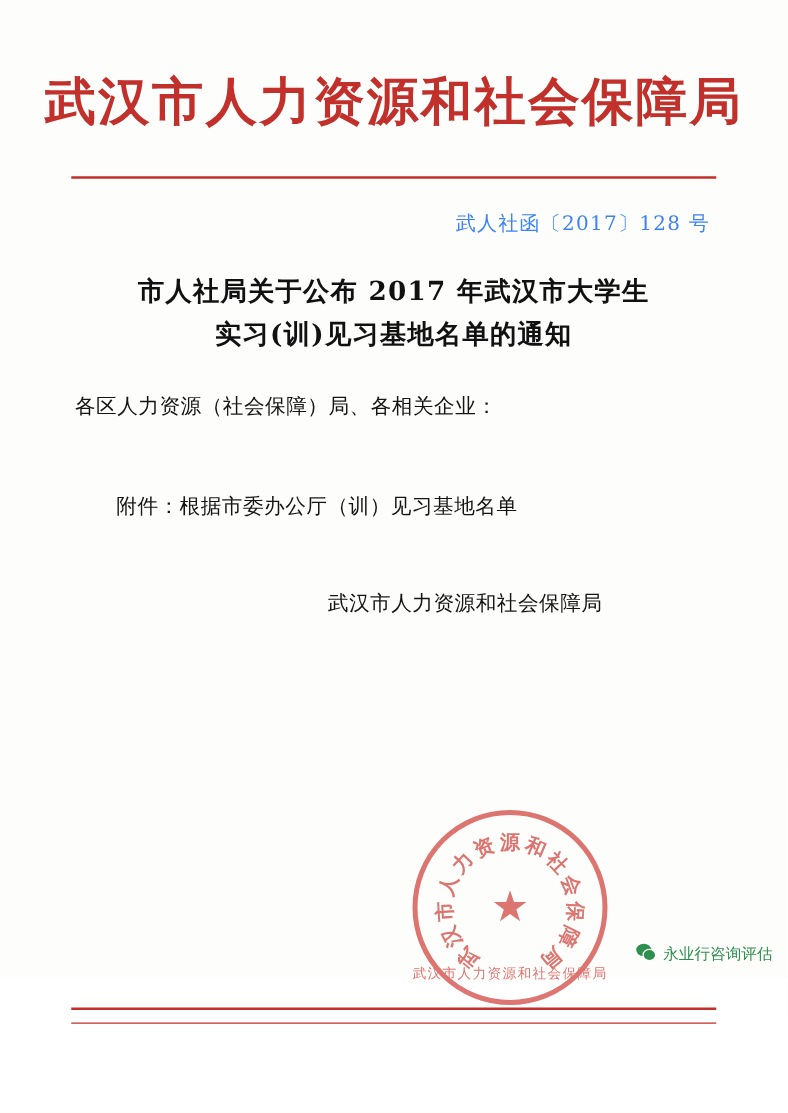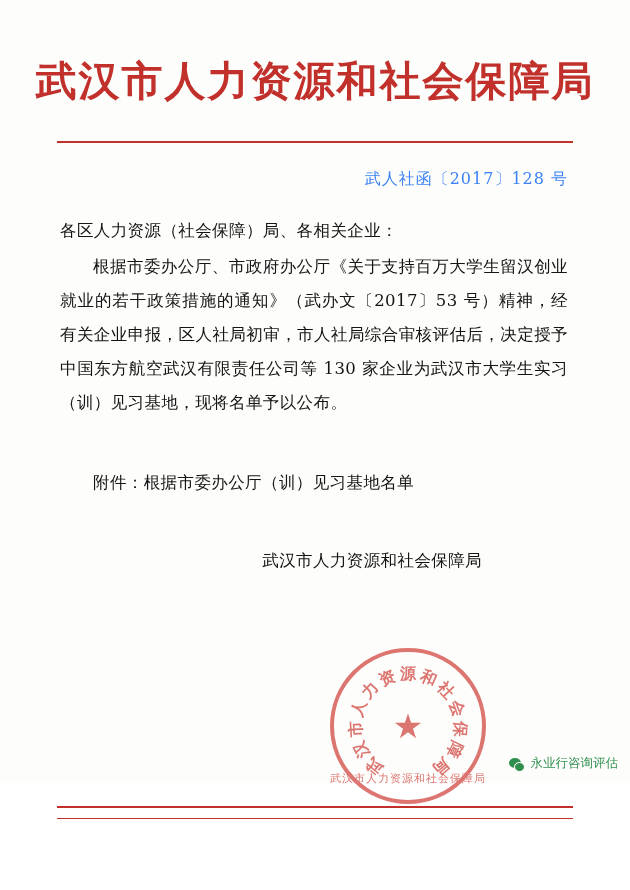--- a/index.html
+++ b/index.html
@@ -171,21 +171,21 @@
     height: 1px;
     background: #c2302b;
   }
 
   
   .wechat-badge {
     position: absolute;
     right: 12px;
     bottom: 10px;
     display: flex;
-    align-items: flex-end;
+    align-items: flex-start;
     gap: 6px;
     color: #2f8f4e;
     font-family: "DejaVu Sans", "Liberation Sans", sans-serif;
     font-size: 12.5px;
   }
   .wechat-icon {
     width: 16px;
     height: 14px;
     position: relative;
   }
@@ -211,24 +211,27 @@
 <div class="page">
 
   <div class="letterhead">
     <div class="letterhead-title">武汉市人力资源和社会保障局</div>
   </div>
 
   <div class="header-rule"></div>
 
   <div class="doc-number">武人社函〔2017〕128 号</div>
 
+  <div class="doc-title">
+    <div>市人社局关于公布 2017 年武汉市大学生</div>
+    <div>实习(训)见习基地名单的通知</div>
+  </div>
 
   <div class="body-area">
     <div class="salutation">各区人力资源（社会保障）局、各相关企业：</div>
-    <p class="para">根据市委办公厅、市政府办公厅《关于支持百万大学生留汉创业就业的若干政策措施的通知》（武办文〔2017〕53 号）精神，经有关企业申报，区人社局初审，市人社局综合审核评估后，决定授予中国东方航空武汉有限责任公司等 130 家企业为武汉市大学生实习（训）见习基地，现将名单予以公布。</p>
 
     <div class="attachment">附件：根据市委办公厅（训）见习基地名单</div>
 
     <div class="sign-block">
       <div>武汉市人力资源和社会保障局</div>
     </div>
   </div>
 
   <div class="seal">
     <div class="seal-text">

